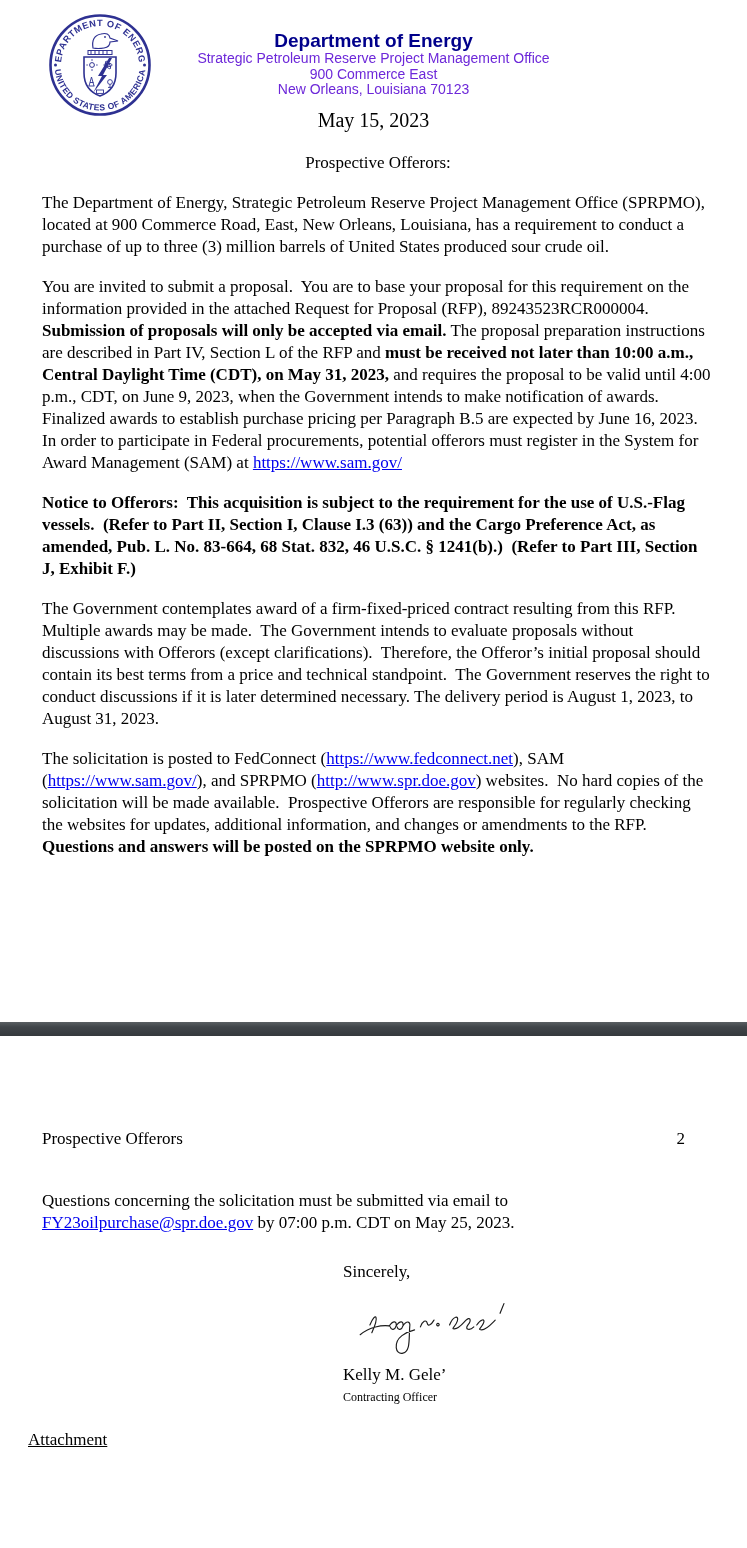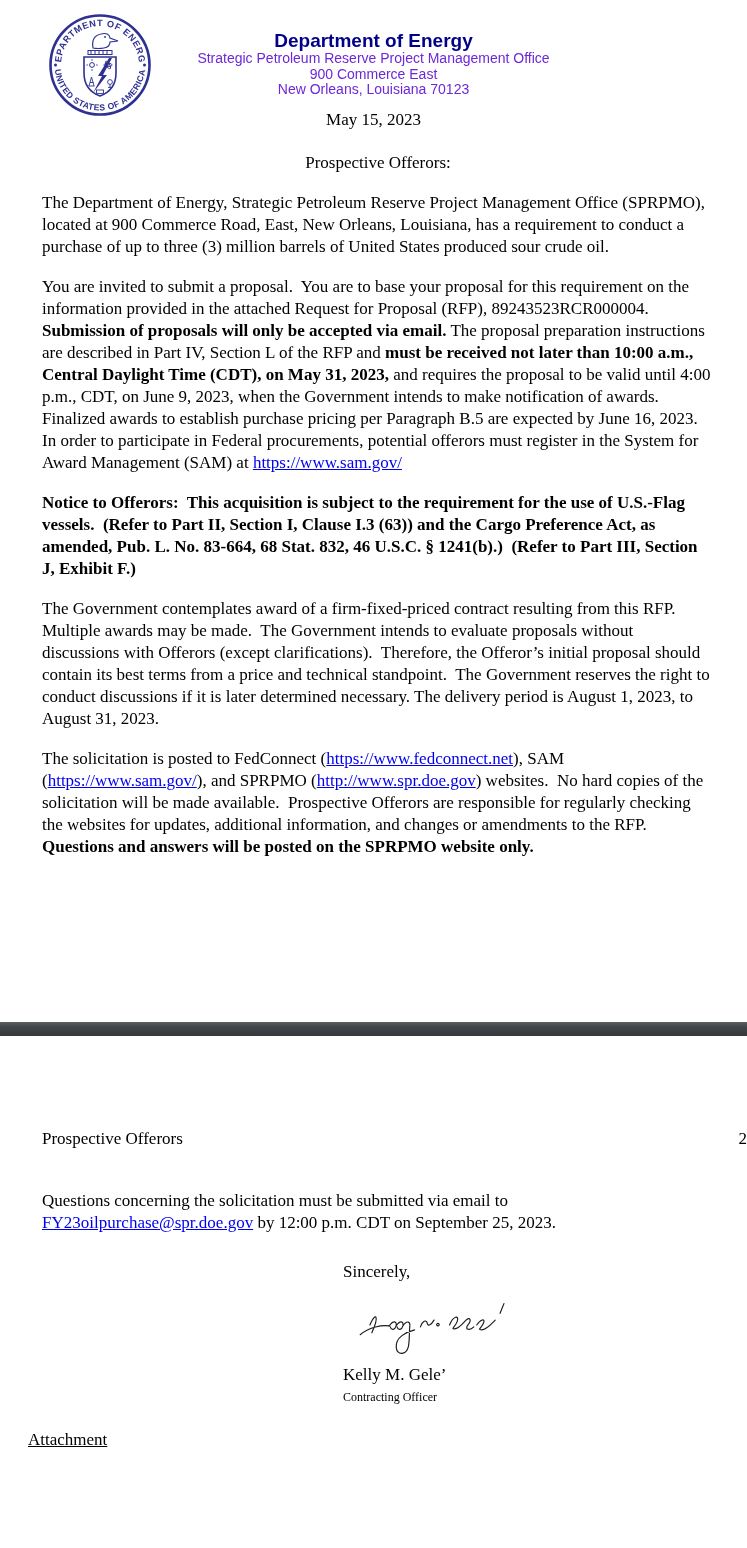--- a/index.html
+++ b/index.html
@@ -23,41 +23,41 @@
   .hdr-title {
     font-family: "Liberation Sans", sans-serif;
     font-weight: bold; font-size: 19px; line-height: 20px;
     color: #00008B;
   }
   .hdr-sub {
     font-family: "Liberation Sans", sans-serif;
     font-size: 14px; line-height: 15.5px;
     color: #6d28d9;
   }
-  .hdr-date { margin-top: 13px; font-size: 17px; line-height: 18px; color: #000; }
+  .hdr-date { margin-top: 13px; font-size: 20px; line-height: 18px; color: #000; }
 
   .bodytext { padding-left: 42px; padding-right: 33px; }
   .salutation { margin-top: 23px; font-size: 17px; line-height: 22px; text-align: center; }
   p.para {
     margin-top: 18px;
     font-size: 17px; line-height: 22px;
     white-space: pre-wrap;
   }
   p.para:first-of-type { }
   .b, .run-b { font-weight: bold; }
   a.lnk { color: #0000EE; text-decoration: underline; cursor: pointer; }
 
   .divider {
     height: 14px; width: 747px;
     background: linear-gradient(180deg, #5a5f62 0%, #41464a 35%, #35393c 100%);
   }
 
   .p2-header {
     display: flex; justify-content: space-between;
-    padding-left: 42px; 
+    padding-left: 42px; padding-right: 62px;
     font-size: 17px; line-height: 22px; text-align: center;
   }
   .p2-body { padding-left: 42px; padding-right: 33px; }
   .p2-body p.para:first-of-type { margin-top: 40px; }
   .p2-body p.para + p.para { margin-top: 16px; }
 
   .closing-block { padding-left: 343px; }
   .closing { margin-top: 27px; font-size: 17px; line-height: 22px; }
   .signature { margin-top: 7px; margin-left: -35px; display: block; }
   .sig-name { margin-top: 6px; font-size: 17px; line-height: 22px; }
@@ -145,21 +145,21 @@
 
 <div class="divider"></div>
 
 <div class="page2">
   <div class="p2-header">
     <span>Prospective Offerors</span>
     <span>2</span>
   </div>
 
   <div class="p2-body">
-    <p class="para"><span>Questions concerning the solicitation must be submitted via email to </span><a class="lnk" href="#">FY23oilpurchase@spr.doe.gov</a><span> by 12:00 p.m. CDT on September 25, 2023.</span></p>
+    <p class="para"><span>Questions concerning the solicitation must be submitted via email to </span><a class="lnk" href="#">FY23oilpurchase@spr.doe.gov</a><span> by 07:00 p.m. CDT on May 25, 2023.</span></p>
   </div>
 
   <div class="closing-block">
     <div class="closing">Sincerely,</div>
 
     <svg class="signature" width="252" height="68" viewBox="0 0 160 70" aria-hidden="true">
       <g fill="none" stroke="#1c1c1c" stroke-width="1.2" stroke-linecap="round">
         <path d="M14 36 C20 22 24 26 16 44 M4 46 C14 38 26 36 34 37"></path>
         <path d="M34 37 C38 31 42 32 41 37 C40 41 36 42 35 38 M41 37 C45 31 49 32 48 37 C47 41 43 42 42 38 M48 37 C52 31 56 32 55 38 C54 50 56 63 48 65 C40 67 38 54 47 47 C51 44 56 42 60 41"></path>
         <path d="M66 38 C68 32 72 30 73 34 C74 38 77 36 80 31 M84 37 a1.3 1.3 0 1 1 0.1 0"></path>

